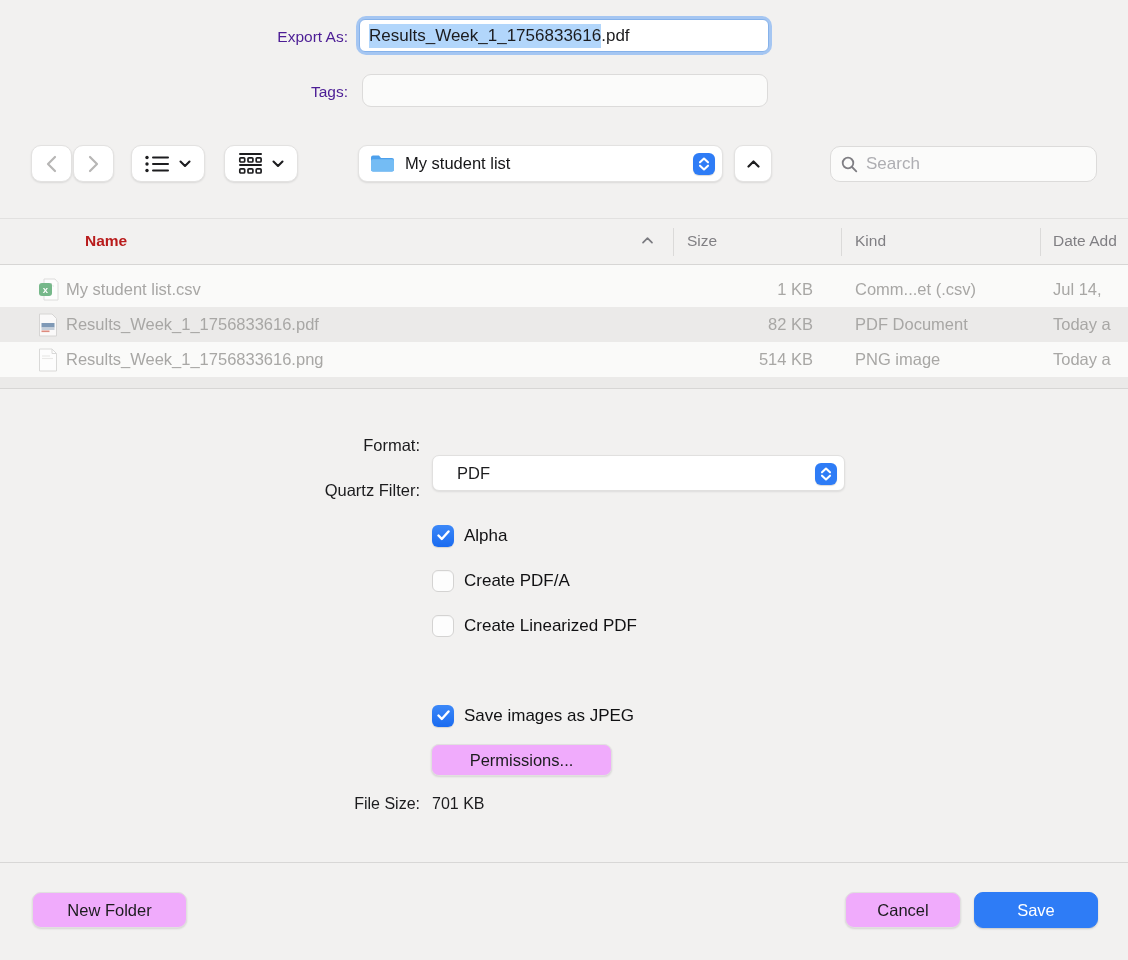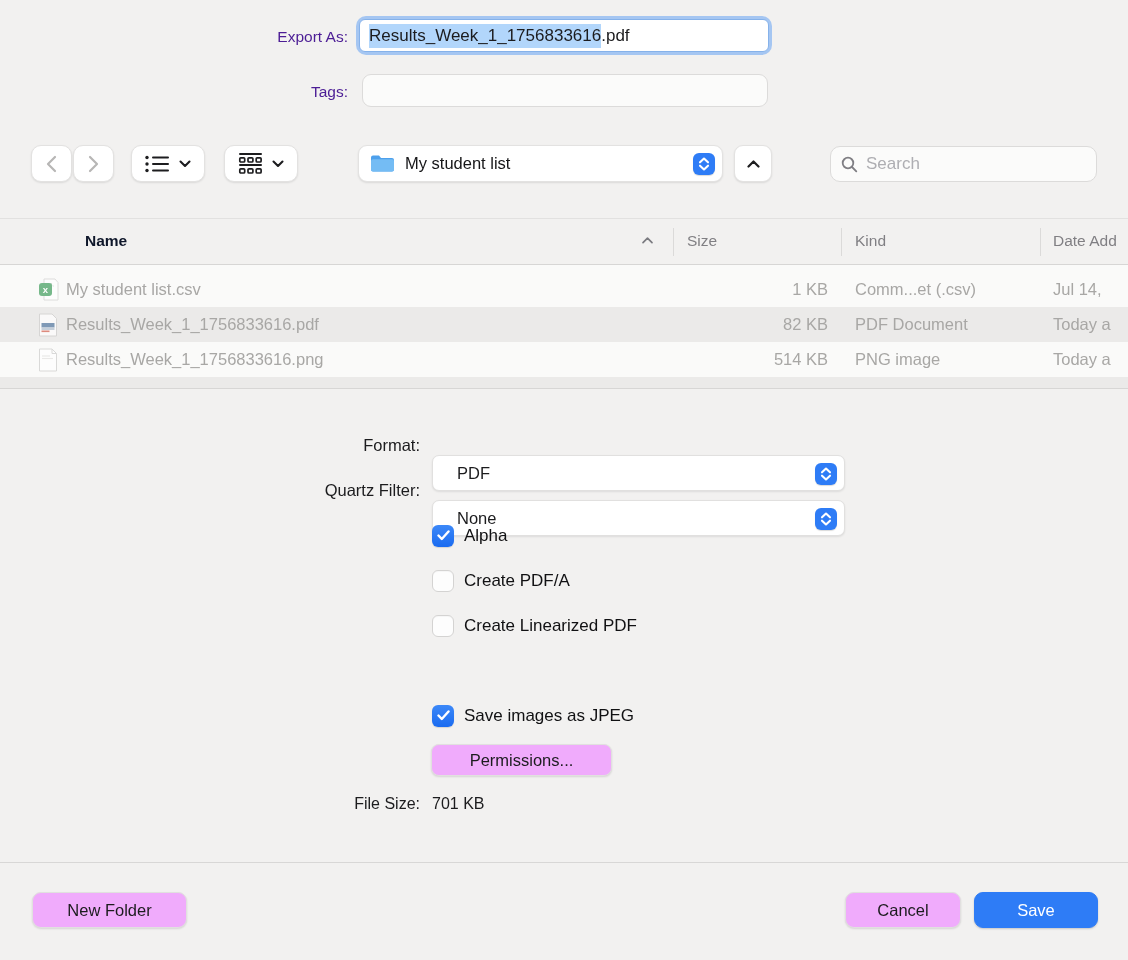--- a/index.html
+++ b/index.html
@@ -41,32 +41,32 @@
     justify-content:center; box-shadow:0 1px 1px rgba(0,0,0,.15); }
   .search-field { position:absolute; left:830px; top:146px; width:267px; height:36px;
     background:#fbfbfa; border:1px solid #dcdbda; border-radius:10px;
     display:flex; align-items:center; padding-left:10px; }
   .search-field .ph { color:#aeaeb2; font-size:17px; margin-left:8px; }
 
   
   .thead { position:absolute; left:0; top:218px; width:1128px; height:47px;
     border-top:1px solid #e2e1e0; border-bottom:1px solid #d7d6d5; }
   .thead .col { position:absolute; top:13px; font-size:15.5px; color:#807f83; }
-  .thead .col-name { left:85px; font-weight:700; color:#0f172a; }
+  .thead .col-name { left:85px; font-weight:700; color:#b91c1c; }
   .thead .vsep { position:absolute; top:9px; height:28px; width:1px; background:#dbdad9; }
   .sort-caret { position:absolute; left:641px; top:17px; }
   .tlist { position:absolute; left:0; top:265px; width:1128px; height:124px;
     background:#fafaf9; border-bottom:1px solid #d7d6d5; overflow:hidden; }
   .trow { position:absolute; left:0; width:1128px; height:35px; }
   .trow.stripe { background:#ebeae9; }
   .r1 { top:7px; } .r2 { top:42px; } .r3 { top:77px; } .r4 { top:112px; height:12px; }
   .trow .ficon { position:absolute; left:38px; top:6px; width:22px; height:24px; opacity:.75; }
   .trow .fname { position:absolute; left:66px; top:8px; font-size:16.5px; color:#a8a7a5;
     white-space:nowrap; }
-  .trow .fsize { position:absolute; left:657px; top:8px; width:171px; text-align:right;
+  .trow .fsize { position:absolute; left:642px; top:8px; width:171px; text-align:right;
     font-size:16.5px; color:#a8a7a5; }
   .trow .fkind { position:absolute; left:855px; top:8px; width:178px; font-size:16.5px;
     color:#a8a7a5; white-space:nowrap; overflow:hidden; }
   .trow .fdate { position:absolute; left:1053px; top:8px; width:75px; font-size:16.5px;
     color:#a8a7a5; white-space:nowrap; overflow:hidden; }
 
   
   .opt-label { position:absolute; left:0; width:420px; text-align:right;
     font-size:16.5px; color:#1c1c1e; }
   .select { position:absolute; left:432px; width:413px; height:36px; background:#fff;
@@ -279,29 +279,20 @@
     <span>PDF</span>
     <span class="stepper">
       <svg width="16" height="16" viewBox="0 0 16 16">
         <polyline points="4,6.3 8,2.6 12,6.3" fill="none" stroke="#fff" stroke-width="2.1" stroke-linecap="round" stroke-linejoin="round"></polyline>
         <polyline points="4,9.7 8,13.4 12,9.7" fill="none" stroke="#fff" stroke-width="2.1" stroke-linecap="round" stroke-linejoin="round"></polyline>
       </svg>
     </span>
   </div>
 
   <div class="opt-label" style="top:481px;">Quartz Filter:</div>
-  <div class="select" style="top:472px;">
-    <span>None</span>
-    <span class="stepper">
-      <svg width="16" height="16" viewBox="0 0 16 16">
-        <polyline points="4,6.3 8,2.6 12,6.3" fill="none" stroke="#fff" stroke-width="2.1" stroke-linecap="round" stroke-linejoin="round"></polyline>
-        <polyline points="4,9.7 8,13.4 12,9.7" fill="none" stroke="#fff" stroke-width="2.1" stroke-linecap="round" stroke-linejoin="round"></polyline>
-      </svg>
-    </span>
-  </div>
 
   <div class="checkbox cb1 checked">
     <span class="box">
       <span class="check">
         <svg width="13" height="11" viewBox="0 0 13 11">
             <polyline points="1.5,5.5 4.8,9 11.5,1.5" fill="none" stroke="#fff" stroke-width="2.4" stroke-linecap="round" stroke-linejoin="round"></polyline>
           </svg>
       </span>
     </span>
     <span class="cb-label">Alpha</span>

